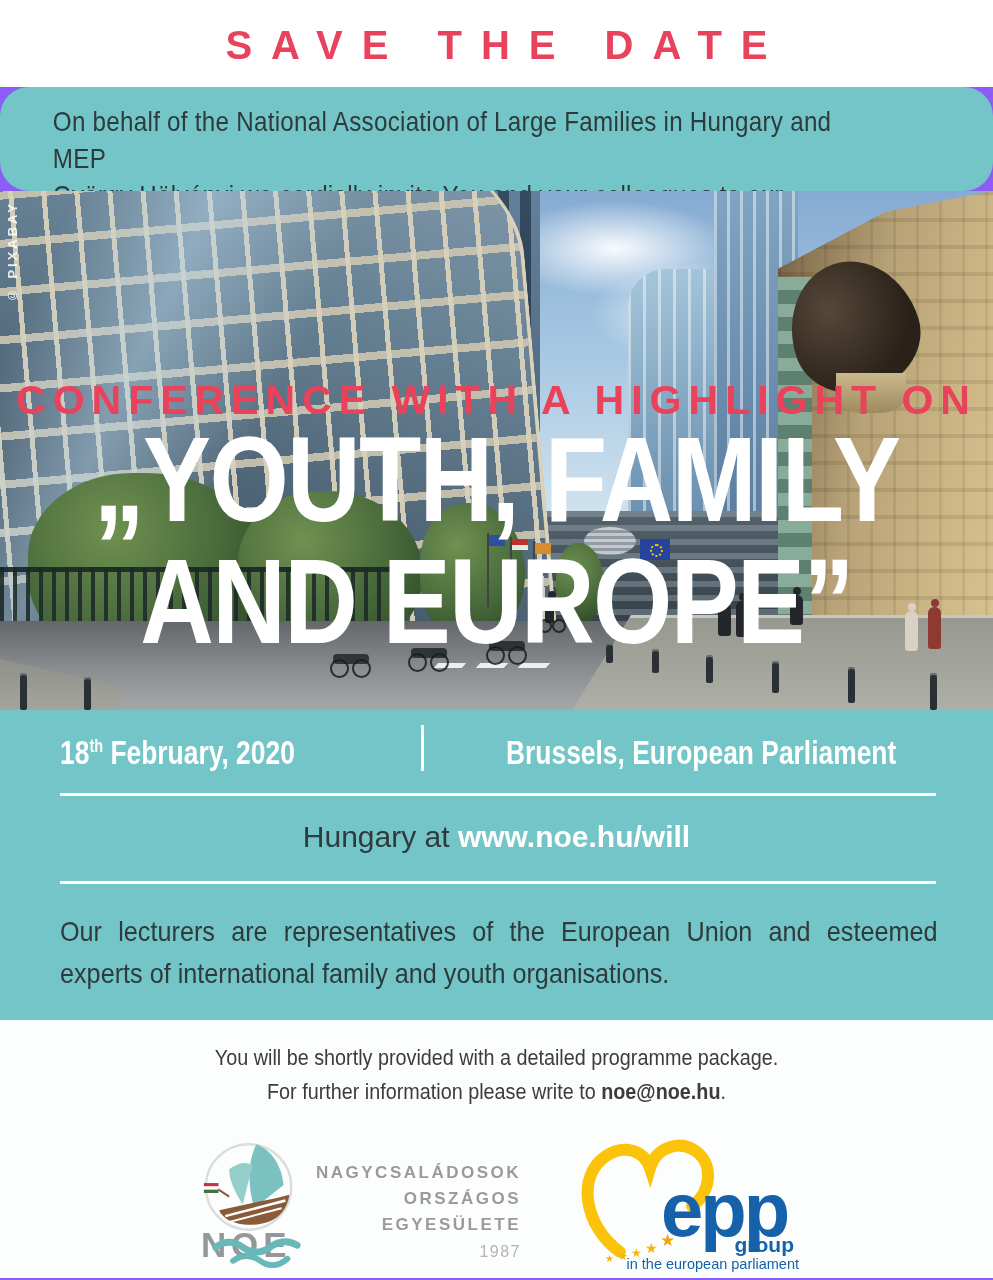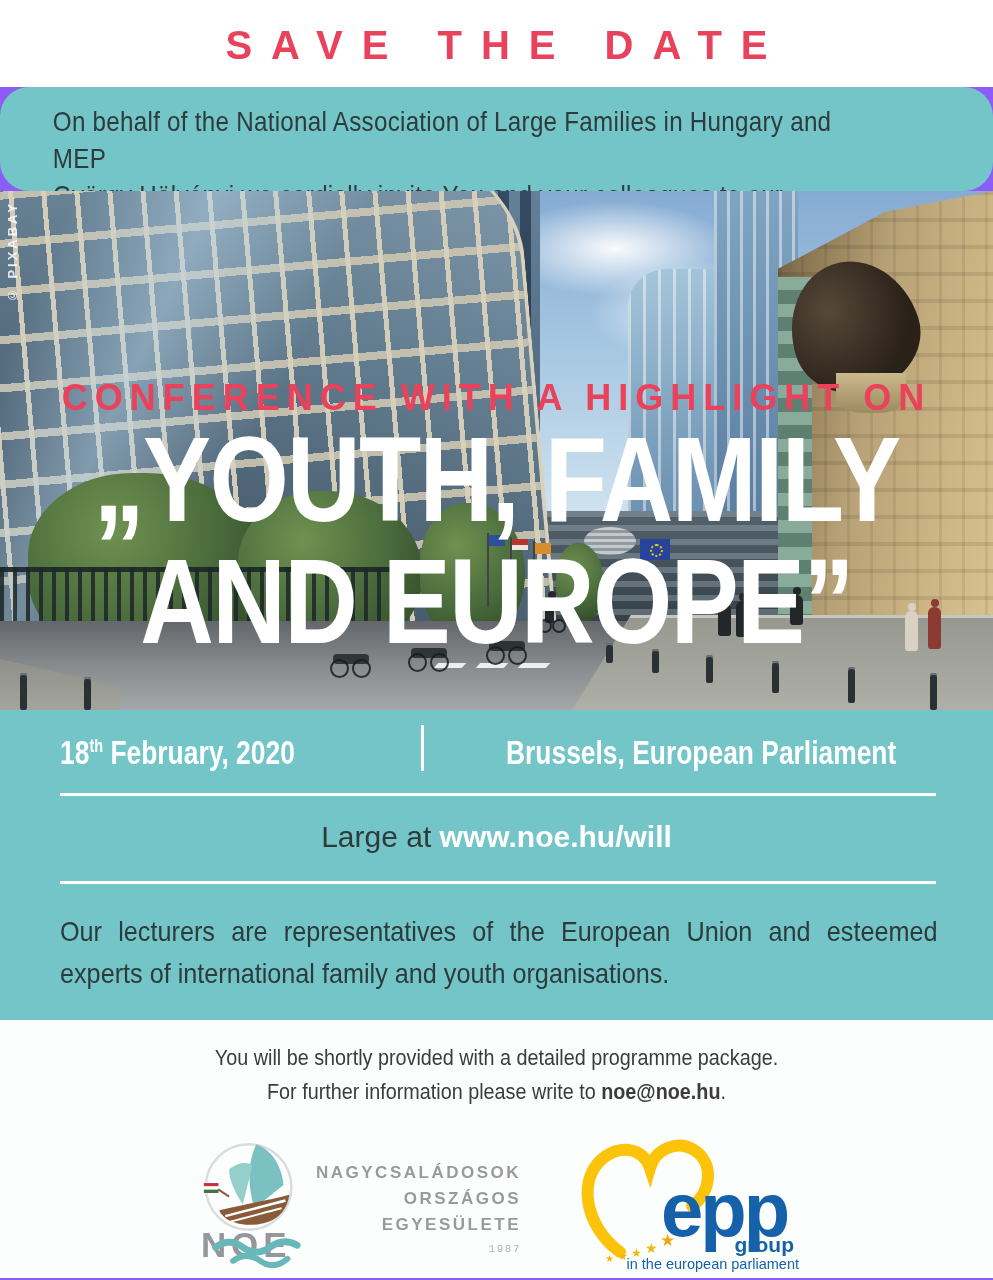--- a/index.html
+++ b/index.html
@@ -88,21 +88,21 @@
   .bollard { width:7px; border-radius:3px 3px 2px 2px; background:#2b3034; box-shadow:inset 0 2px 0 #6d7478; }
   .wheel { width:19px; height:19px; border:2.5px solid rgba(22,28,30,.85); border-radius:50%; }
   .bikebody { height:10px; border-radius:4px; background:rgba(22,28,30,.75); }
   .person { width:13px; height:33px; border-radius:6px 6px 3px 3px; background:#23272b; }
   .person::before { content:''; position:absolute; top:-8px; left:2.5px; width:8px; height:8px; border-radius:50%; background:inherit; }
   .credit {
     left:5px; top:10px; writing-mode:vertical-rl; transform:rotate(180deg);
     color:rgba(255,255,255,.85); font-size:13px; letter-spacing:3px; font-weight:bold;
   }
   .kicker { left:0; top:186px; width:993px; text-align:center;
-    font-size:36px; font-weight:bold; letter-spacing:7px; color:#e9425a; }
+    font-size:41px; font-weight:bold; letter-spacing:7px; color:#e9425a; }
   .hero-line { left:0; width:993px; text-align:center; color:#ffffff; font-weight:bold;
     font-size:120px; line-height:120px; letter-spacing:-2px;
     transform:scaleX(0.85); transform-origin:center top; }
   .hero-line1 { top:228px; } .hero-line2 { top:350px; }
   
   .band-details { position:relative; height:310px; background:#74c5c8; color:#ffffff; }
   .cond { transform:scaleX(0.8); transform-origin:left top; white-space:nowrap; }
   .date-txt { position:absolute; left:60px; top:24px; font-size:33px; font-weight:bold; }
   .date-txt sup { font-size:0.55em; vertical-align:super; }
   .v-divider { position:absolute; left:421px; top:15px; width:3px; height:46px; background:#ffffff; }
@@ -118,21 +118,21 @@
   .just { text-align:justify; text-align-last:justify; }
   
   .band-footer { position:relative; height:258px; background:#fcfdfd; }
   .footer-notice { position:absolute; left:0; top:21px; width:993px; text-align:center;
     transform:scaleX(0.92); transform-origin:center top;
     font-size:21.5px; line-height:34px; color:#3c3c3c; }
   .footer-notice b { font-weight:bold; }
   .noe-logo { position:absolute; left:200px; top:116px; display:flex; }
   .noe-text { padding-top:24px; margin-left:14px;text-align:right; }
   .noe-line { font-size:17px; font-weight:bold; letter-spacing:2.5px; line-height:26px; color:#9a9a9a; }
-  .noe-year { font-size:11px; letter-spacing:1.5px; color:#b4b4b4; margin-top:5px;font-family:Liberation Mono, monospace; }
+  .noe-year { font-size:16px; letter-spacing:1.5px; color:#b4b4b4; margin-top:5px; }
   .epp-logo { position:absolute; left:568px; top:114px; }
   svg text { font-family:"Liberation Sans", sans-serif; }
 </style>
 </head>
 <body>
 
 <div class="page">
 
   <div class="band-top">
     <div class="save-title">SAVE THE DATE</div>
@@ -216,21 +216,21 @@
     <div class="kicker">CONFERENCE WITH A HIGHLIGHT ON</div>
     <div class="hero-line hero-line1">„YOUTH, FAMILY</div>
     <div class="hero-line hero-line2">AND EUROPE”</div>
   </div>
 
   <div class="band-details">
     <div class="date-txt cond"><span>18</span><sup>th</sup><span> February, 2020</span></div>
     <div class="v-divider"></div>
     <div class="loc-txt cond">Brussels, European Parliament</div>
     <div class="rule rule1"></div>
-    <div class="follow"><span class="pre">Large at </span><span class="url">www.noe.hu/will</span></div>
+    <div class="follow"><span class="pre">Hungary at </span><span class="url">www.noe.hu/will</span></div>
     <div class="rule rule2"></div>
     <div class="lecturers">
       <div class="just">Our lecturers are representatives of the European Union and esteemed</div>
       <div>experts of international family and youth organisations.</div>
     </div>
   </div>
 
   <div class="band-footer">
     <div class="footer-notice">
       <div>You will be shortly provided with a detailed programme package.</div>

